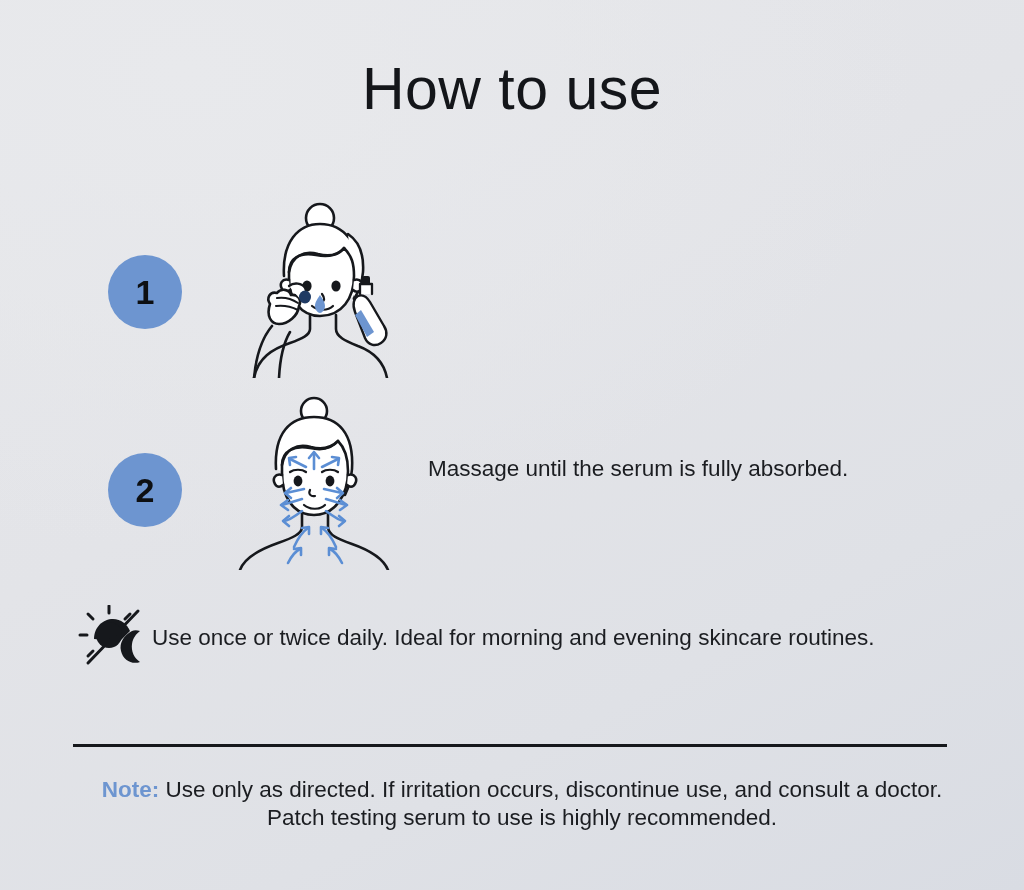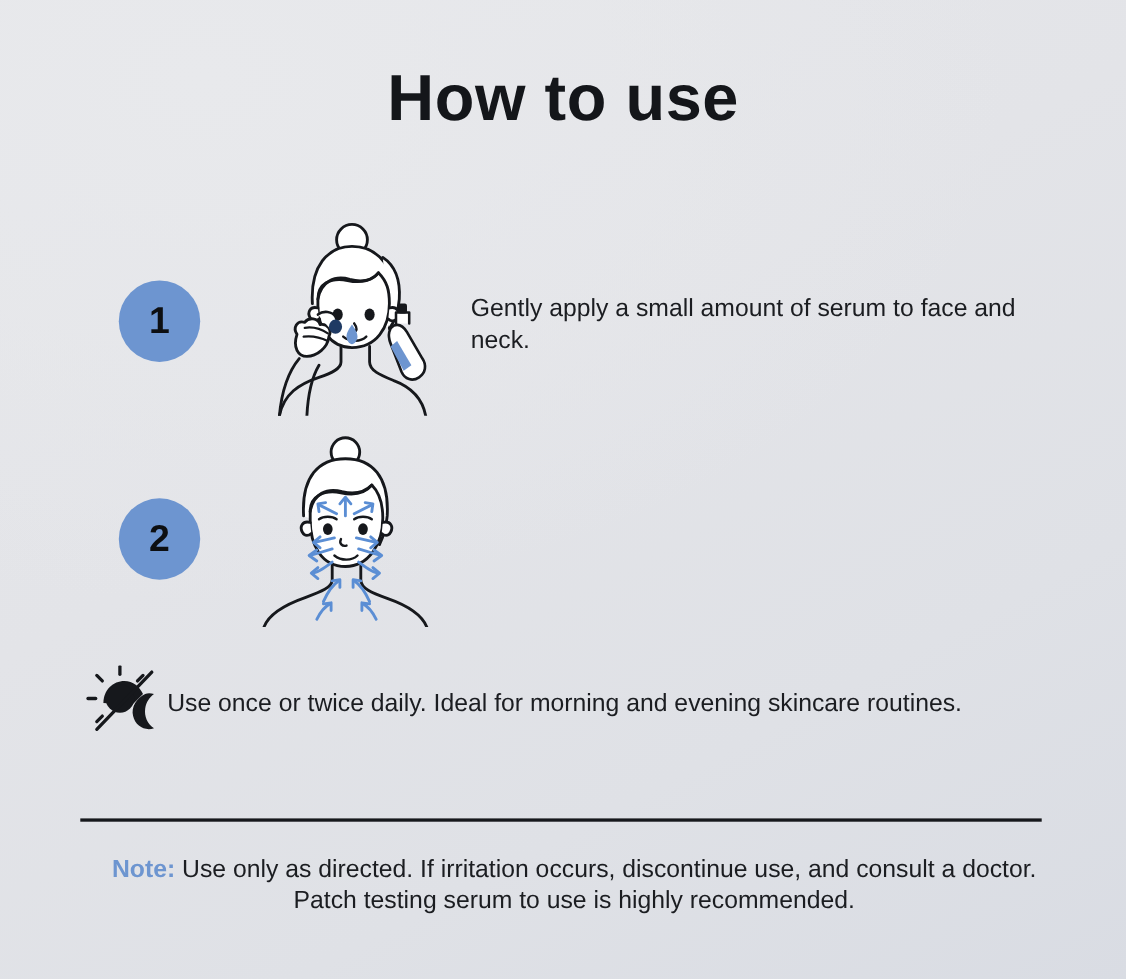--- a/index.html
+++ b/index.html
@@ -24,21 +24,21 @@
   }
 
   
   .title {
     position: absolute;
     top: 57px;
     left: 0;
     width: 1024px;
     text-align: center;
     font-size: 59px;
-    font-weight: 700;
+    font-weight: 400;
     letter-spacing: 0.5px;
     color: #14161a;
     line-height: 1.1;
   }
 
   
   .step {
     position: absolute;
     left: 0;
     width: 1024px;
@@ -179,21 +179,20 @@
         <path d="M83 108 C83 104 86 100 88 97 C90 100 93 104 93 108 C93 112 90 115 88 115 C86 115 83 112 83 108 Z" fill="#6d95d0" stroke="none"></path>
 
         <path d="M128 96 L128 86 L140 86 L140 96" fill="#ffffff" stroke-width="2.3"></path>
         <rect x="130" y="78" width="8" height="9" rx="2" fill="#16181c" stroke="none"></rect>
         <path d="M126 98 C122 100 120 106 123 114 L133 140 C136 147 143 149 149 145
                  C155 141 156 134 152 128 L138 104 C135 99 131 96 126 98 Z" fill="#ffffff" stroke-width="2.4"></path>
         <path d="M129 112 L142 134 L135 139 L123 117 Z" fill="#6d95d0" stroke="none"></path>
       </svg>
     </div>
 
-    <div class="step-text">Gently apply a small amount of serum to face and neck.</div>
   </div>
 
   <div class="step" id="step-2">
 
     <div class="badge">
       <span>2</span>
     </div>
 
     <div class="illus">
       <svg width="165" height="175" viewBox="0 0 165 175" fill="none" stroke="#16181c" stroke-width="2.6" stroke-linecap="round" stroke-linejoin="round">
@@ -260,20 +259,21 @@
 
           <path d="M56 168 C60 160 64 156 68 154"></path>
           <path d="M62 154 L69 153 L69 160"></path>
 
           <path d="M110 168 C106 160 102 156 98 154"></path>
           <path d="M97 160 L97 153 L104 154"></path>
         </g>
       </svg>
     </div>
 
+    <div class="step-text">Massage until the serum is fully absorbed.</div>
   </div>
 
   <div class="frequency">
     <span>
       <svg width="76" height="62" viewBox="0 0 76 62" fill="none">
 
         <path d="M18 34 C18 22 27 14 37 14 C45 14 51 19 54 26 L44 36 Z" fill="#16181c"></path>
         <circle cx="33" cy="30" r="13" fill="#16181c"></circle>
 
         <g stroke="#16181c" stroke-width="3" stroke-linecap="round">

